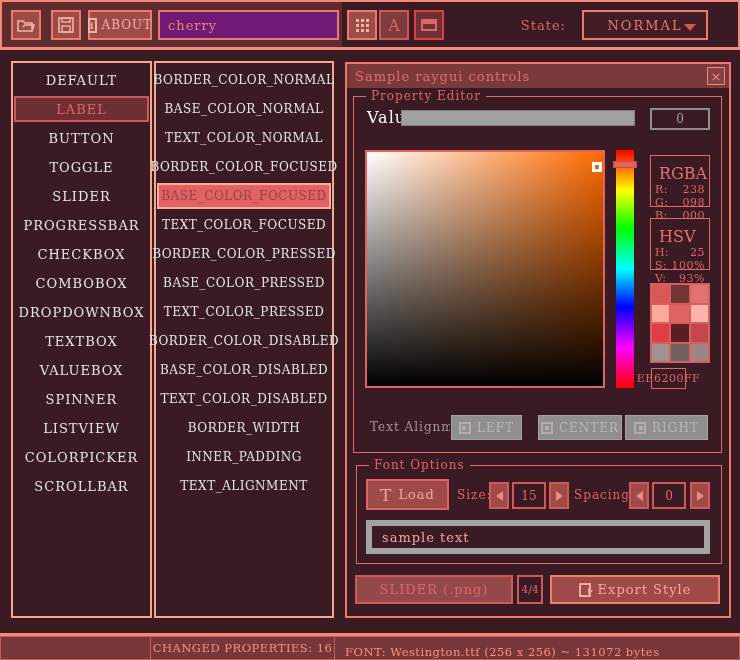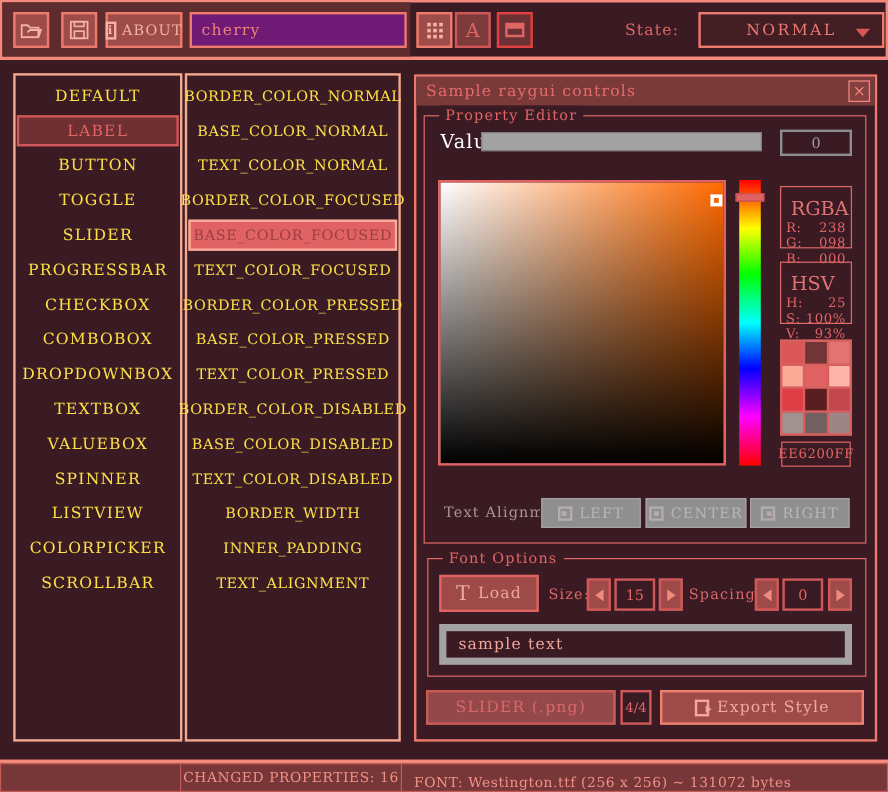--- a/index.html
+++ b/index.html
@@ -38,40 +38,40 @@
   #btn-grid { left:345px; width:30px; background:#9d4c49; }
   #btn-font { left:377px; width:30px; background:#7e3b3c; border-color:#d05757; color:#e06565; font-size:16px; }
   #btn-window { left:412px; width:30px; background:#6b3134; border-color:#e0413f; }
   .grid-icon { display:grid; grid-template-columns:repeat(3,3px); grid-template-rows:repeat(3,3px); gap:2px; }
   .grid-icon i { background:#f4b2a4; }
   .window-icon { width:16px; height:12px; border:2px solid #e06565; border-top:5px solid #e06565; }
   .info-box { width:12px; height:15px; border:2px solid #f4b2a4; font-size:10px; font-weight:bold;
               display:flex; align-items:center; justify-content:center; }
   #state-label { position:absolute; right:172px; top:16px; font-size:13px; color:#e06565; letter-spacing:1px; }
   #state-dropdown {
-    position:absolute; left:580px; top:8px; width:155px; height:30px;
+    position:absolute; left:580px; top:8px; width:126px; height:30px;
     background:#421d24; border:2px solid #ee7a6d; color:#e87a72;
     display:flex; align-items:center; justify-content:center;
     font-size:13px; letter-spacing:2px;
   }
   #state-dropdown .caret {
     position:absolute; right:10px; top:12px; width:0; height:0;
     border-left:6px solid transparent; border-right:6px solid transparent;
     border-top:7px solid #d95757;
   }
   
   .listview {
     position:absolute; top:61px; height:557px;
     border:2px solid #f3a98f; background:#3a1b24; padding-top:1px;
   }
   #controls-list  { left:11px;  width:141px; }
   #properties-list{ left:154px; width:180px; }
   .lv-item {
     height:26px; margin:3px 1px; display:flex; align-items:center; justify-content:center;
-    color:#fde047; letter-spacing:1px; cursor:default; white-space:nowrap;
+    color:#e5e5e5; letter-spacing:1px; cursor:default; white-space:nowrap;
   }
   #controls-list .lv-item { font-size:13px; }
   #properties-list .lv-item { font-size:12px; letter-spacing:0.5px; }
   #controls-list .lv-item.selected {
     background:#6d2f31; border:2px solid #d05757; color:#e06565;
   }
   #properties-list .lv-item.selected {
     background:#e06262; border:2px solid #fbab9b; color:#9c3e42;
   }
   
@@ -124,33 +124,33 @@
   #hsv-group  { top:154px; height:52px; }
   .mini-row { display:flex; justify-content:space-between; font-size:11px; line-height:13px;
               color:#e06565; letter-spacing:0.5px; }
   
   #palette {
     position:absolute; left:303px; top:219px; width:60px; height:80px;
     display:grid; grid-template-columns:repeat(3,1fr); grid-template-rows:repeat(4,1fr);
     gap:2px; background:#d6605e; border:2px solid #d6605e;
   }
   #hex-box {
-    position:absolute; left:304px; top:304px; width:58px; height:21px;
+    position:absolute; left:304px; top:304px; width:35px; height:21px;
     border:1px solid #e06565; color:#e06565; font-size:11px;
     display:flex; align-items:center; justify-content:center; letter-spacing:0.5px;
   }
   
   #ta-label { position:absolute; left:23px; top:351px; width:80px; height:25px; line-height:25px;
               font-size:12px; color:#a89595; letter-spacing:1px; white-space:nowrap; overflow:hidden; }
   .align-btn {
     position:absolute; top:351px; height:25px; background:#8f8f8f; border:1px solid #a8a0a0;
     color:#bdb5b5; font-size:12px; letter-spacing:1px;
     display:flex; align-items:center; justify-content:center; gap:6px;
   }
-  #align-left   { left:104px; width:83px;text-align:right; }
+  #align-left   { left:104px; width:71px;text-align:right; }
   #align-center { left:191px; width:84px; }
   #align-right  { left:278px; width:83px; }
   .align-icon { width:12px; height:12px; border:2px solid #b5adad; position:relative; }
   .align-icon i { position:absolute; width:4px; height:4px; background:#b5adad; top:2px; }
   .align-icon.a0 i { left:1px; }
   .align-icon.a1 i { left:2px; }
   .align-icon.a2 i { right:1px; }
   
   #load-btn {
     position:absolute; left:19px; top:415px; width:83px; height:31px;

